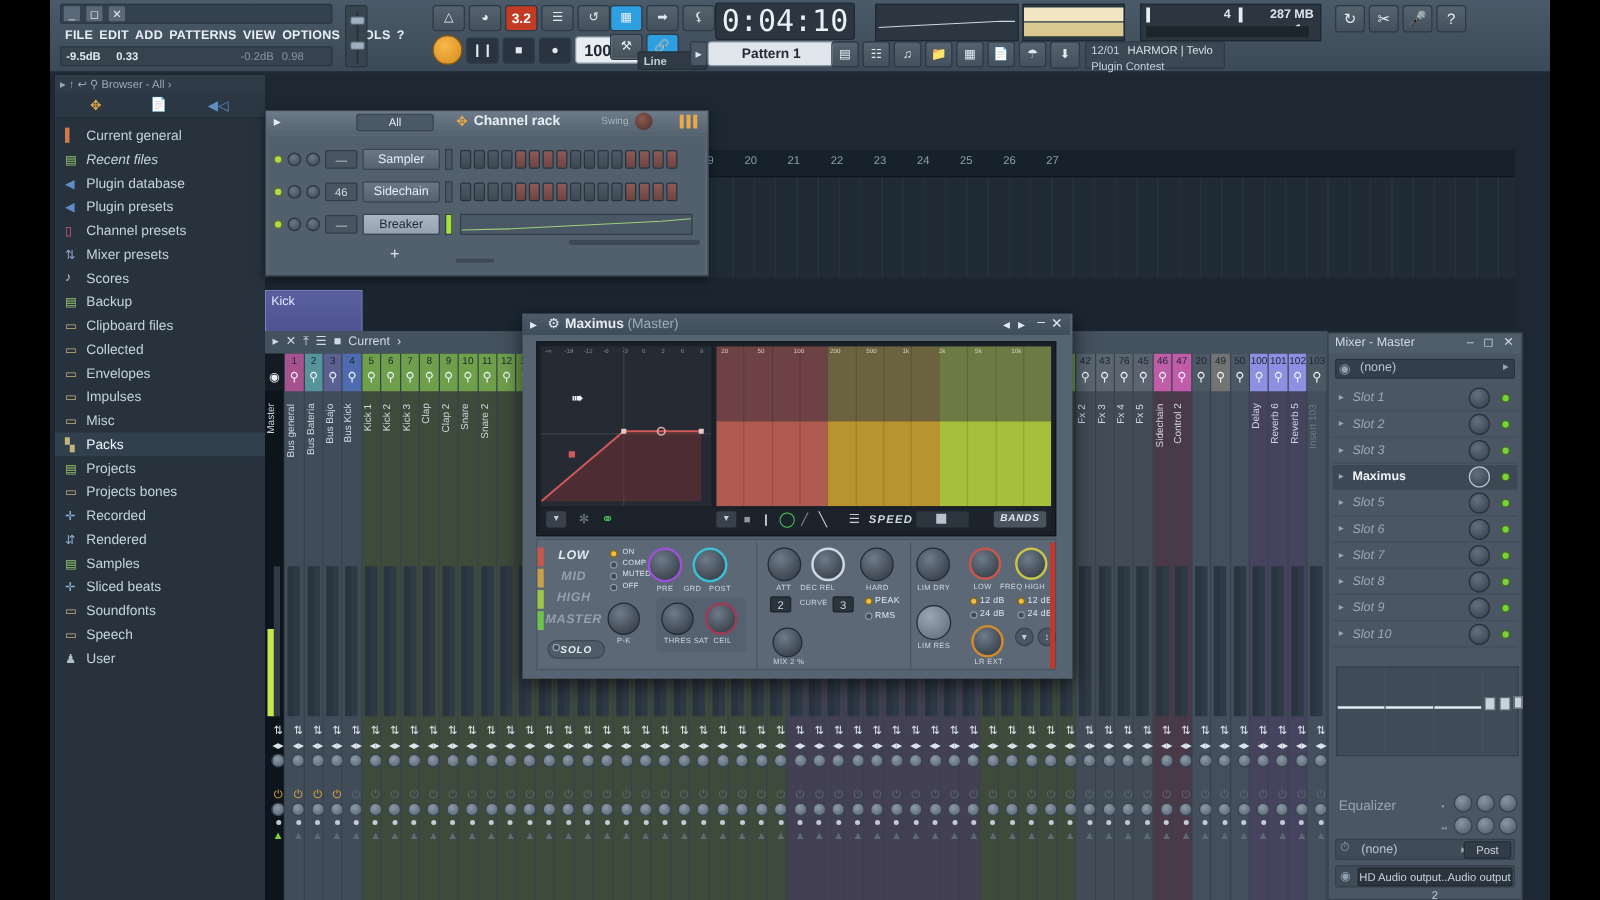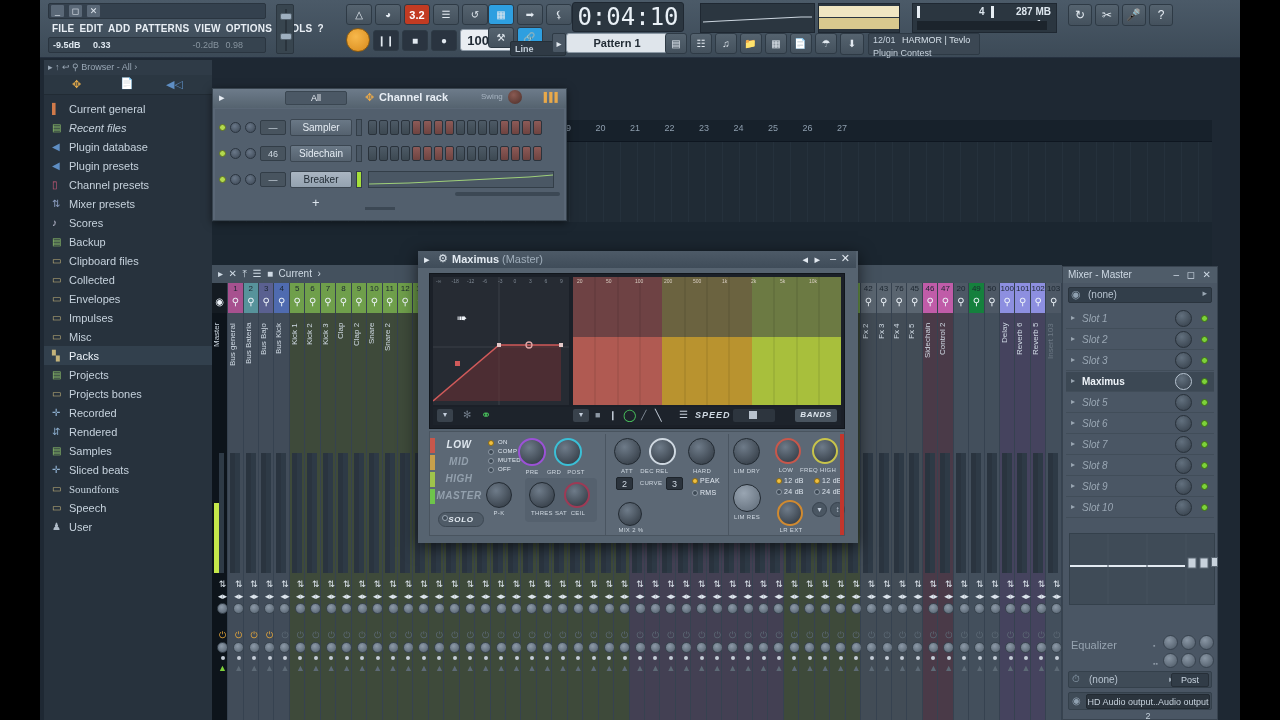--- a/index.html
+++ b/index.html
@@ -218,20 +218,23 @@
         <div class="tick" style="left: 383.5px;">20</div>
         <div class="tick" style="left: 418px;">21</div>
         <div class="tick" style="left: 452.5px;">22</div>
         <div class="tick" style="left: 487px;">23</div>
         <div class="tick" style="left: 521.5px;">24</div>
         <div class="tick" style="left: 556px;">25</div>
         <div class="tick" style="left: 590.5px;">26</div>
         <div class="tick" style="left: 625px;">27</div>
       </div>
     <div class="plbody"></div>
+    <div class="kickclip">
+      <div class="lbl">Kick</div>
+    </div>
   </div>
 
   <div class="toolbar">
     <div class="titlebar"></div>
     <div class="winbtns">
       <div class="winbtn">_</div>
       <div class="winbtn">◻</div>
       <div class="winbtn">✕</div>
     </div>
     <div class="menubar">
@@ -422,21 +425,21 @@
         <div class="br-item">
           <span class="br-ic" style="color: rgb(142, 192, 106); font-size: 10px;">▤</span>
           <span style="color: rgb(198, 210, 221);">Samples</span>
         </div>
         <div class="br-item">
           <span class="br-ic" style="color: rgb(142, 176, 208); font-size: 10px;">✛</span>
           <span style="color: rgb(198, 210, 221);">Sliced beats</span>
         </div>
         <div class="br-item">
           <span class="br-ic" style="color: rgb(196, 179, 122); font-size: 10px;">▭</span>
-          <span style="color: rgb(198, 210, 221); font-family: Liberation Serif, serif;">Soundfonts</span>
+          <span style="color: rgb(198, 210, 221);">Soundfonts</span>
         </div>
         <div class="br-item">
           <span class="br-ic" style="color: rgb(196, 179, 122); font-size: 10px;">▭</span>
           <span style="color: rgb(198, 210, 221);">Speech</span>
         </div>
         <div class="br-item">
           <span class="br-ic" style="color: rgb(176, 188, 200); font-size: 10px;">♟</span>
           <span style="color: rgb(198, 210, 221);">User</span>
         </div>
       </div>
@@ -1373,21 +1376,21 @@
             <div class="pan">◂▸</div>
             <div class="mk"></div>
             <div style="height:14px"></div>
             <div class="pan" style="color:#5d6a76">⏻</div>
             <div class="mk"></div>
             <div style="width:4px;height:4px;border-radius:50%;background:#c3ccd6;margin:3px auto;"></div>
             <div class="pan" style="color:#5d6a76">▲</div>
           </div>
         </div>
         <div class="strip" style="background: rgb(67, 79, 92);">
-          <div class="hd" style="background: #15803d;">
+          <div class="hd" style="background: #737373;">
             <div class="num" style="color: rgb(28, 38, 48);">49</div>
             <div style="position: absolute; top: 13px; left: 0px; right: 0px; text-align: center; font-size: 10px; color: rgb(238, 244, 250);">⚲</div>
           </div>
           <div class="nm" style="color: rgb(108, 120, 132);"></div>
           <div class="vu"></div>
           <div class="fader"></div>
           <div class="knobs">
             <div class="pan">⇅</div>
             <div class="pan">◂▸</div>
             <div class="mk"></div>

